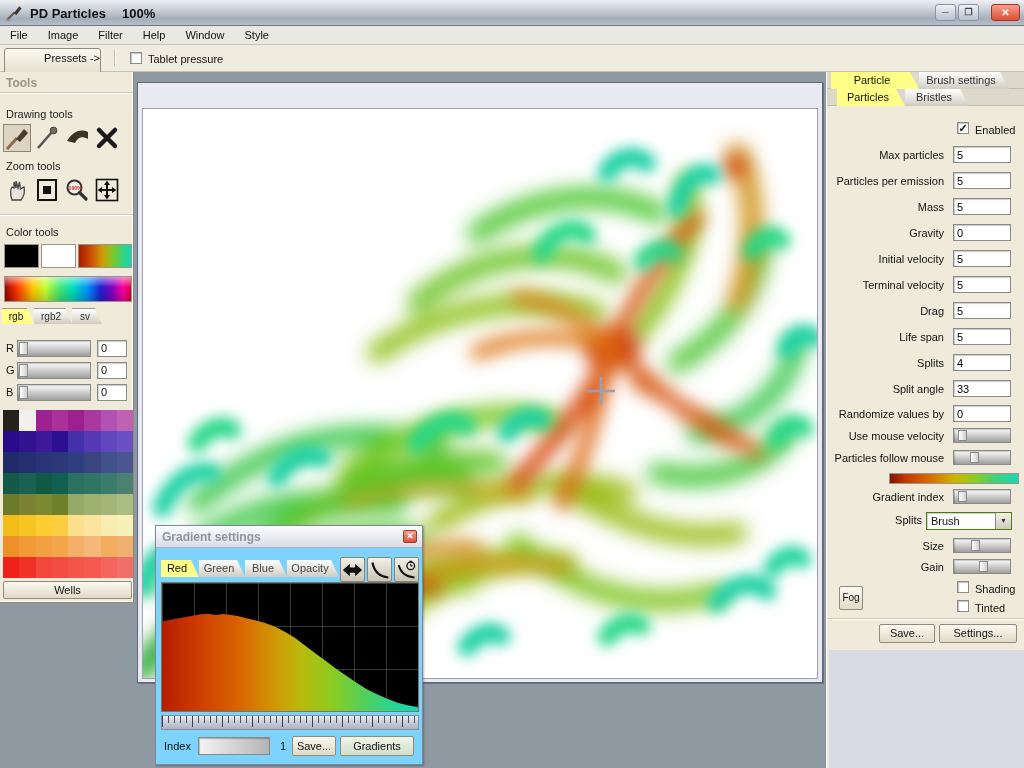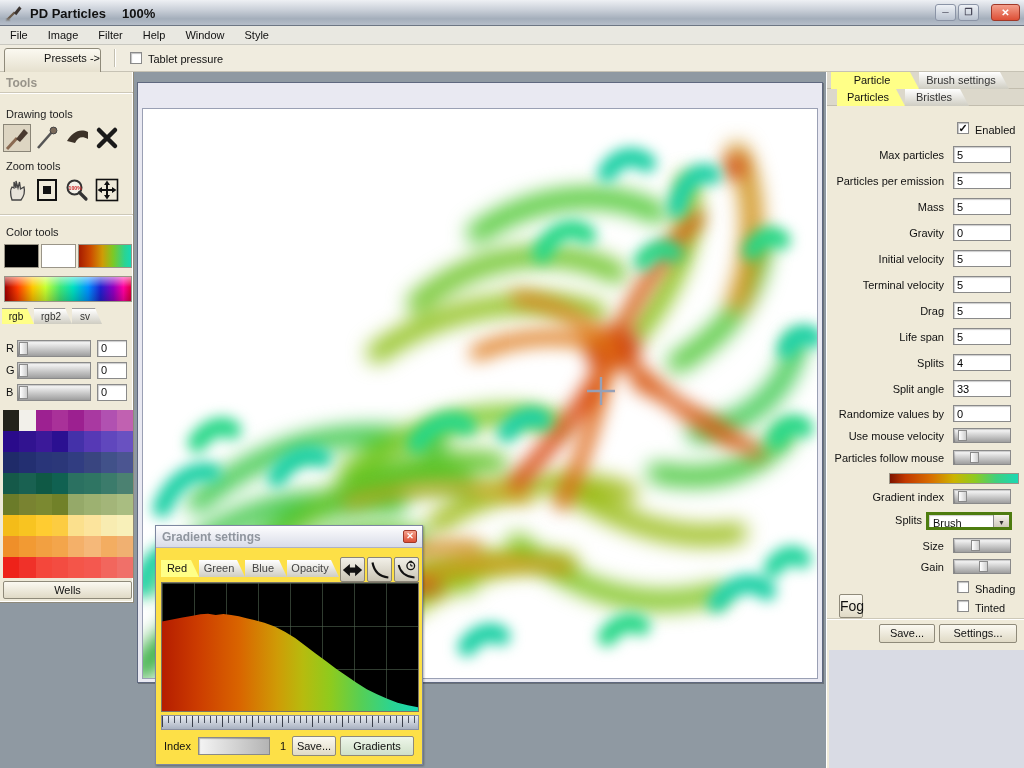--- a/index.html
+++ b/index.html
@@ -92,31 +92,31 @@
   .rtabs-bg { position:absolute; left:0; width:198px; height:17px; background:#dcd8cb;
     border-bottom:1px solid #c2bdae; }
   .field { position:absolute; left:126px; width:58px; height:17px; background:#fff;
     border:1px solid #8a8a8a; box-shadow:inset 1px 1px 1px rgba(0,0,0,.2);
     font-family:"Liberation Sans",sans-serif; font-size:11px; padding:0 3px; }
   .rtrack { left:126px; width:58px; height:15px; }
   #rp-gradbar { position:absolute; left:62px; top:401px; width:130px; height:11px;
     border:1px solid #9a9588;
     background:linear-gradient(90deg,#7e1400 0%,#c23800 12%,#d96f00 32%,#ccb400 50%,#8fca20 66%,#3fd07e 83%,#1ad8b4 100%); }
   .dropdown { position:absolute; left:99px; width:86px; height:18px; background:#fff;
-    border:3px solid #4d7c0f; box-shadow:inset 1px 1px 1px rgba(0,0,0,.2);padding-left:28px; }
+    border:1px solid #4d7c0f; box-shadow:inset 1px 1px 1px rgba(0,0,0,.2);padding-left:28px; }
   .dropdown .dtext { position:absolute; left:4px; top:2px; }
   .dropdown .dbtn { position:absolute; right:0; top:0; bottom:0; width:16px;
     background:linear-gradient(180deg,#f4f2ea,#cfcabb); border-left:1px solid #8a8a8a;
     text-align:center; font-size:7px; line-height:16px; color:#333; }
-  #fog-btn { left:12px; top:514px; width:24px; height:24px; line-height:22px; font-size:14px;margin-top:8px; }
+  #fog-btn { left:12px; top:514px; width:24px; height:24px; line-height:22px; font-size:10px; }
   .rdivider { position:absolute; left:0; width:198px; }
   #rp-bottom { position:absolute; left:2px; top:578px; width:196px; height:118px; background:#d9dbe4; }
 
   
-  #grad-window { left:155px; top:525px; width:268px; height:240px; background:#fde047;
+  #grad-window { left:155px; top:525px; width:268px; height:240px; background:#7dd3fc;
     border:1px solid #7d87a0; box-shadow:1px 1px 2px rgba(0,0,0,.3); }
   #grad-titlebar { left:0; top:0; right:0; height:22px;
     background:linear-gradient(180deg,#fdfdfe,#d9dce8); border-bottom:1px solid #aeb2c4; }
   #grad-title { left:6px; top:4px; font-weight:bold; font-size:12px; color:#8f959e; }
   #grad-close { position:absolute; right:5px; top:4px; width:14px; height:13px;
     background:linear-gradient(180deg,#f4a08c,#dd4f36); border:1px solid #a03828; border-radius:2px;
     color:#fff; font-size:9px; line-height:11px; text-align:center; font-weight:bold; }
   .gtab { position:absolute; top:34px; height:17px; line-height:17px; font-size:11px; text-align:center;
     background:linear-gradient(180deg,#ffffff,#cfcdc2);
     clip-path:polygon(0 0, calc(100% - 8px) 0, 100% 100%, 0 100%); padding:0 10px 0 4px; color:#444; }

